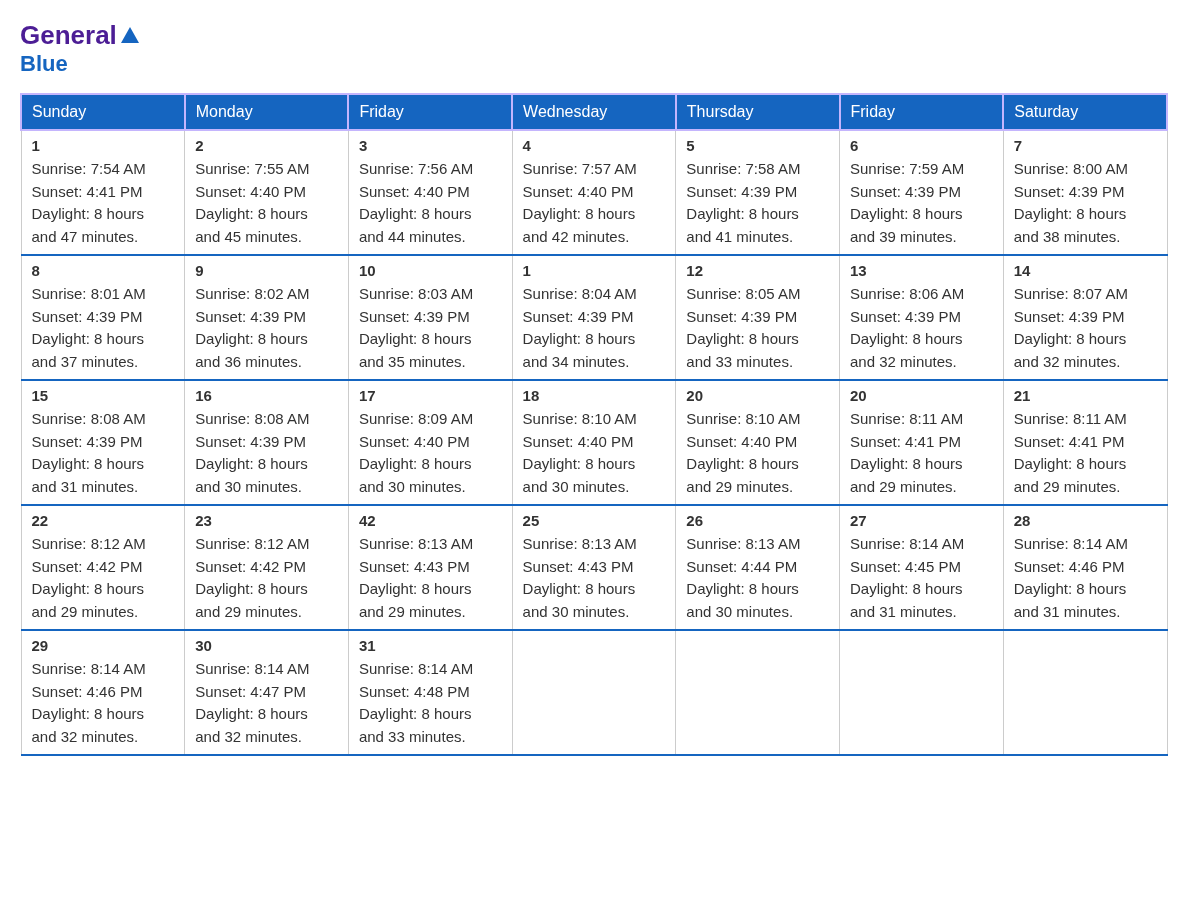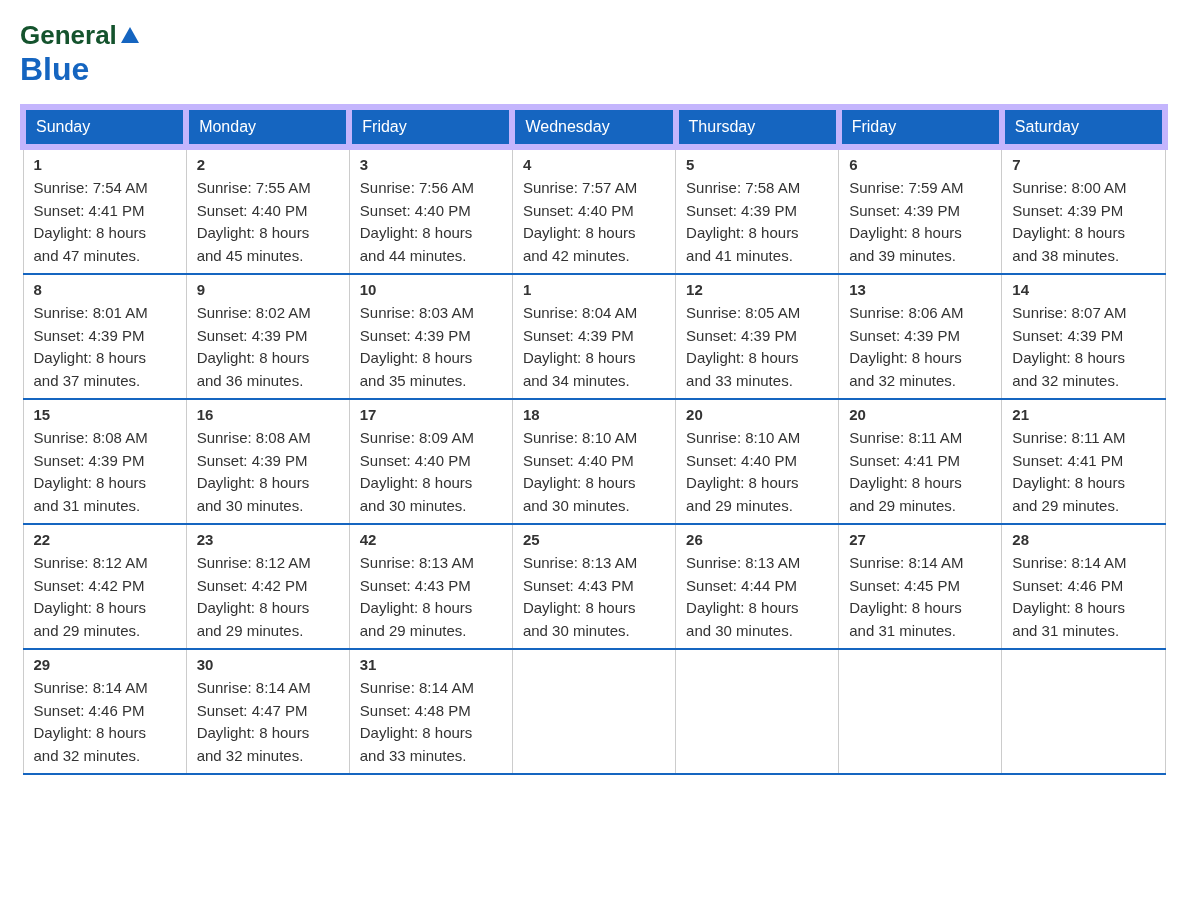--- a/index.html
+++ b/index.html
@@ -36,21 +36,21 @@
     }
     thead tr {
       background-color: #1565C0;
     }
     thead th {
       color: #fff;
       font-size: 16px;
       font-weight: normal;
       padding: 8px 10px;
       text-align: left;
-      border: 6px solid #c4b5fd;
+      border: 2px solid #c4b5fd;
     }
     tbody td {
       vertical-align: top;
       padding: 6px 10px;
       border: 1px solid #ccc;
       font-size: 13px;
       color: #333;
       width: 14.28%;
       min-height: 90px;
     }
@@ -79,29 +79,29 @@
       display: flex;
       align-items: center;
     }
   </style>
 </head>
 <body>
 
 <div class="header">
   <div class="logo-wrapper">
     <div class="logo-row">
-      <span style="font-size:26px;font-weight:bold;color:#14532d;font-family:Arial,sans-serif;">General</span>
+      <span style="font-size:26px;font-weight:bold;color:#4c1d95;font-family:Arial,sans-serif;">General</span>
       <span style="display:inline-block;margin-left:4px;margin-top:2px;">
         <svg width="18" height="16" viewBox="0 0 18 16">
           <polygon points="9,0 18,16 0,16" fill="#1565C0"></polygon>
         </svg>
       </span>
     </div>
     <div>
-      <span style="font-size:32px;font-weight:bold;color:#1565C0;font-family:Arial,sans-serif;">Blue</span>
+      <span style="font-size:22px;font-weight:bold;color:#1565C0;font-family:Arial,sans-serif;">Blue</span>
     </div>
   </div>
   <div class="title-section">
     <div class="month-title"></div>
     <div class="location"></div>
   </div>
 </div>
 
 <table>
   <thead>

